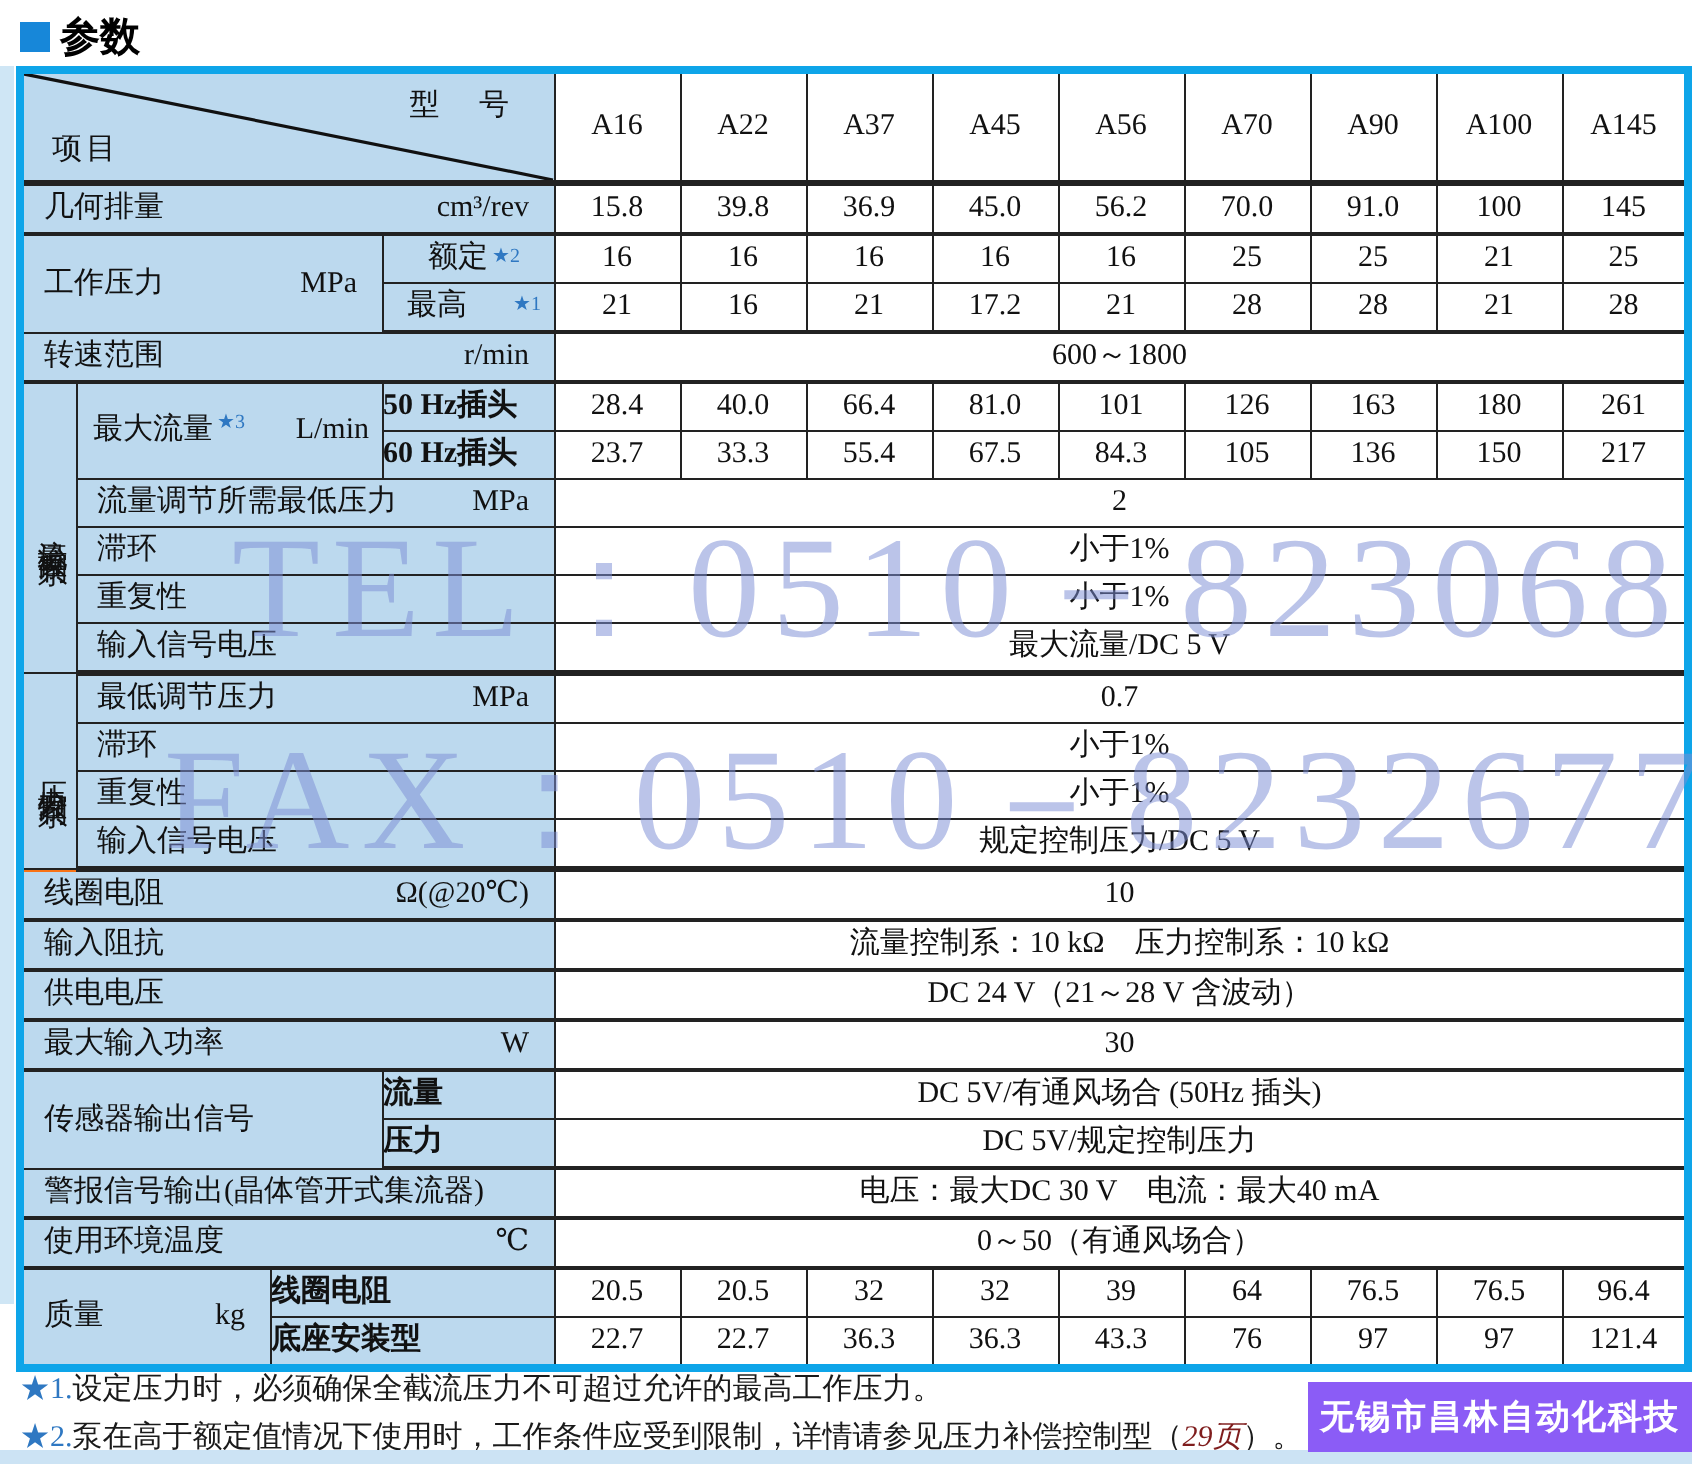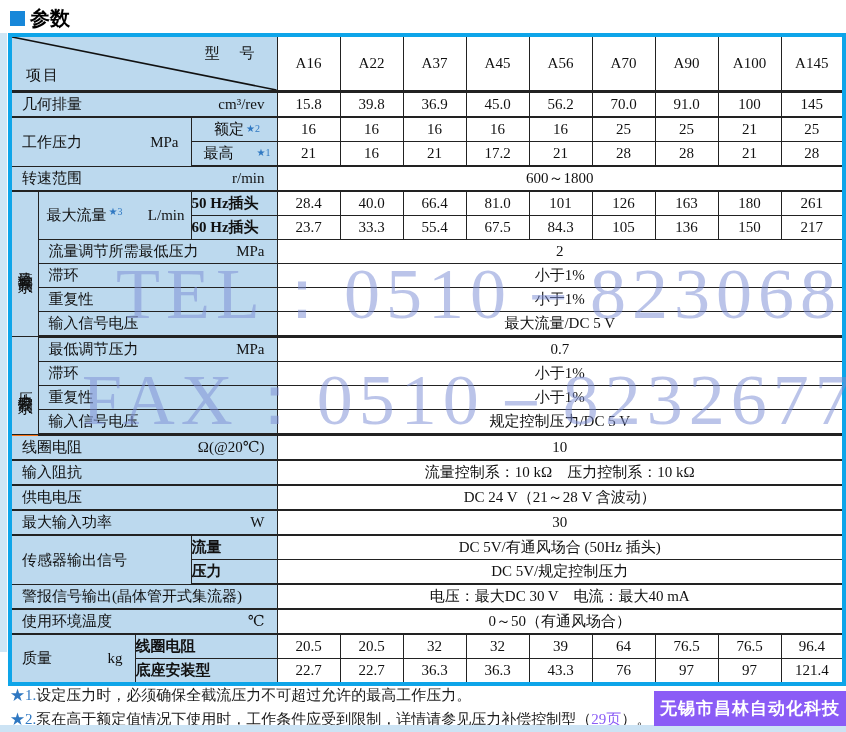--- a/index.html
+++ b/index.html
@@ -42,21 +42,21 @@
   .corner-bottom{position:absolute;left:14px;bottom:7px;letter-spacing:2px;}
   
   .wm{position:absolute;z-index:6;pointer-events:none;color:rgba(124,142,212,0.52);
       font-family:"Liberation Serif","DejaVu Serif",serif;font-size:72px;letter-spacing:6px;line-height:1;white-space:nowrap;}
   .wm1{left:116px;top:258px;}
   .wm2{left:82px;top:364px;}
   
   .notes{position:absolute;left:10px;top:654px;font-size:15px;line-height:24px;color:#1a1a1a;margin-top:29px;}
   .note-line{white-space:nowrap;}
   .note-star{color:#2F78C2;}
-  .note-link{color:#8b5cf6;}
+  .note-link{color:#7f1d1d;font-style:italic;}
   
   .vendor-badge{position:absolute;left:654px;top:691px;width:192px;height:35px;background:#8b5cf6;z-index:10;
     display:flex;align-items:center;justify-content:center;color:#fff;font-weight:bold;font-size:17px;
     font-family:"Liberation Sans","DejaVu Sans",sans-serif;letter-spacing:1px;}
 </style>
 </head>
 <body>
 
 <div class="page-title">
   <span class="title-square"></span>

